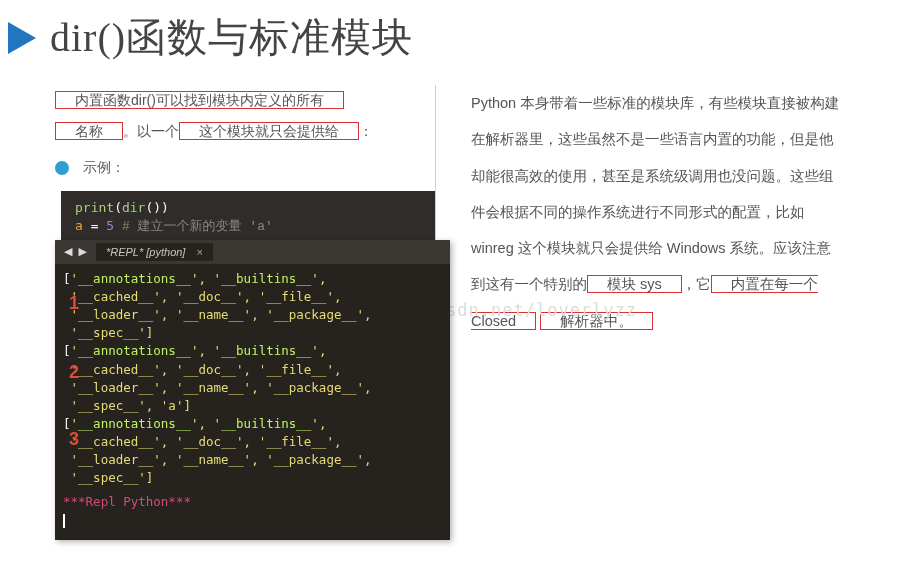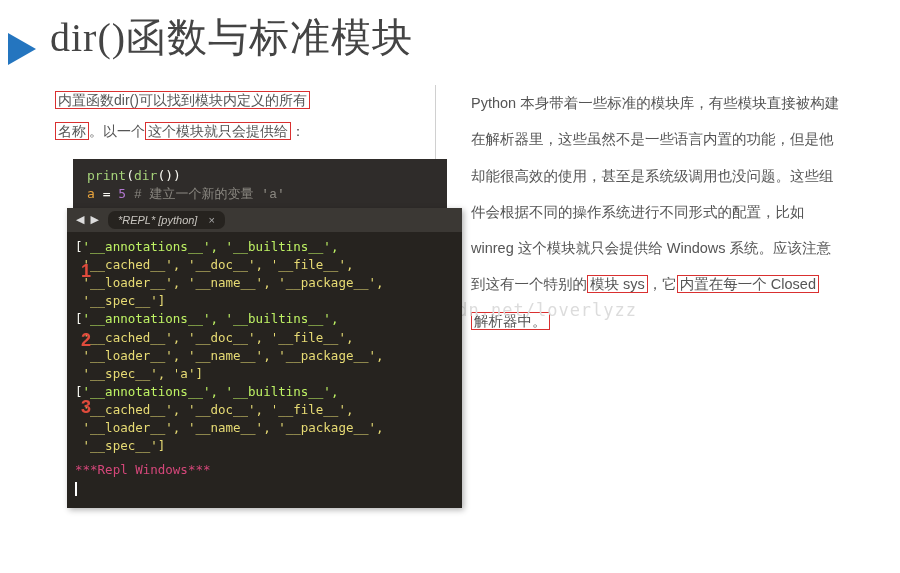--- a/index.html
+++ b/index.html
@@ -6,21 +6,21 @@
   body {
     font-family: "Microsoft YaHei", "PingFang SC", sans-serif;
     background: #fff;
     width: 900px;
     height: 573px;
     overflow: hidden;
     position: relative;
   }
   .header {
     display: flex;
-    align-items: flex-end;
+    align-items: center;
     padding: 10px 0 20px 8px;
   }
   .triangle {
     width: 0; height: 0;
     border-top: 16px solid transparent;
     border-bottom: 16px solid transparent;
     border-left: 28px solid #2475bf;
     margin-right: 14px;
   }
   .title {
@@ -47,40 +47,39 @@
     line-height: 2.5;
   }
   .defn {
     font-size: 14px;
     color: #555;
     line-height: 2.2;
     margin-bottom: 12px;
   }
   .redbox {
     border: 1.5px solid #d93030;
-    padding: 0 2px;
+    padding: 0 19px;
     margin-top: 8px;
   }
   .example-row {
     display: flex;
     align-items: center;
     font-size: 14px;
     color: #555;
     margin-bottom: 14px;
   }
   .bullet {
     width: 14px; height: 14px;
     border-radius: 50%;
     background: #2ca0cf;
     margin-right: 14px;
   }
   .code-outer {
     position: relative;
     width: 380px;
-    margin-left: 12px;
   }
   .code-top {
     background: #2f2c2a;
     padding: 8px 14px 4px;
     font-family: Consolas, monospace;
     font-size: 13px;
     line-height: 1.4;
     margin-left: 6px;
   }
   .kw-green { color: #a6d37a; }
@@ -102,21 +101,20 @@
     font-size: 11px;
     color: #c8c5bf;
     padding: 0 6px;
   }
   .tab-arrow { color: #ddd; margin: 0 3px; cursor: pointer; }
   .tab {
     background: #26231f;
     padding: 3px 10px;
     margin-left: 6px;
     font-style: italic;
-    border-radius: 7px;
   }
   .tab-close { margin-left: 8px; font-style: normal; color: #aaa; }
   .repl-body {
     font-family: Consolas, monospace;
     font-size: 12.5px;
     padding: 6px 8px 10px 8px;
     color: #e7db74;
     line-height: 1.45;
     position: relative;
     min-height: 245px;
@@ -158,20 +156,24 @@
 
 <div class="wm">http://blog.csdn.net/loverlyzz</div>
 
 <div class="content">
   <div class="left-col">
     <div class="defn">
       <span class="redbox">内置函数dir()可以找到模块内定义的所有</span><br>
       <span class="redbox">名称</span><span>。以一个</span><span class="redbox">这个模块就只会提供给</span><span>：</span>
     </div>
 
+    <div class="example-row">
+      <div class="bullet"></div>
+      <span>示例：</span>
+    </div>
 
     <div class="code-outer">
       <div class="code-top">
         <div>
           <span class="kw-green">print</span><span class="kw-white">(</span><span class="kw-green">dir</span><span class="kw-white">())</span>
         </div>
         <div>
           <span class="kw-orange">a</span><span class="kw-white"> = </span><span class="kw-purple">5</span><span class="kw-gray"> # 建立一个新的变量 'a'</span>
         </div>
       </div>
@@ -196,21 +198,21 @@
           <div class="repl-line"> '__spec__']</div>
           <div class="repl-line"><span class="pfx">[</span><span class="str">'__annotations__', '__builtins__',</span></div>
           <div class="repl-line"> '__cached__', '__doc__', '__file__',</div>
           <div class="repl-line"> '__loader__', '__name__', '__package__',</div>
           <div class="repl-line"> '__spec__', 'a']</div>
           <div class="repl-line"><span class="pfx">[</span><span class="str">'__annotations__', '__builtins__',</span></div>
           <div class="repl-line"> '__cached__', '__doc__', '__file__',</div>
           <div class="repl-line"> '__loader__', '__name__', '__package__',</div>
           <div class="repl-line"> '__spec__']</div>
           <div style="height:6px"></div>
-          <div class="repl-line closed">***Repl Windows***</div>
+          <div class="repl-line closed">***Repl Python***</div>
           <div class="repl-line"><span class="cursor"></span></div>
         </div>
       </div>
     </div>
   </div>
 
   <div class="right-col">
     <span>Python 本身带着一些标准的模块库，有些模块直接被构建在解析器里，这些虽然不是一些语言内置的功能，但是他却能很高效的使用，甚至是系统级调用也没问题。这些组件会根据不同的操作系统进行不同形式的配置，比如 winreg 这个模块就只会提供给 Windows 系统。应该注意到这有一个特别的</span><span class="redbox">模块 sys</span><span>，它</span><span class="redbox">内置在每一个 Closed</span>
     <span class="redbox">解析器中。</span>
   </div>

